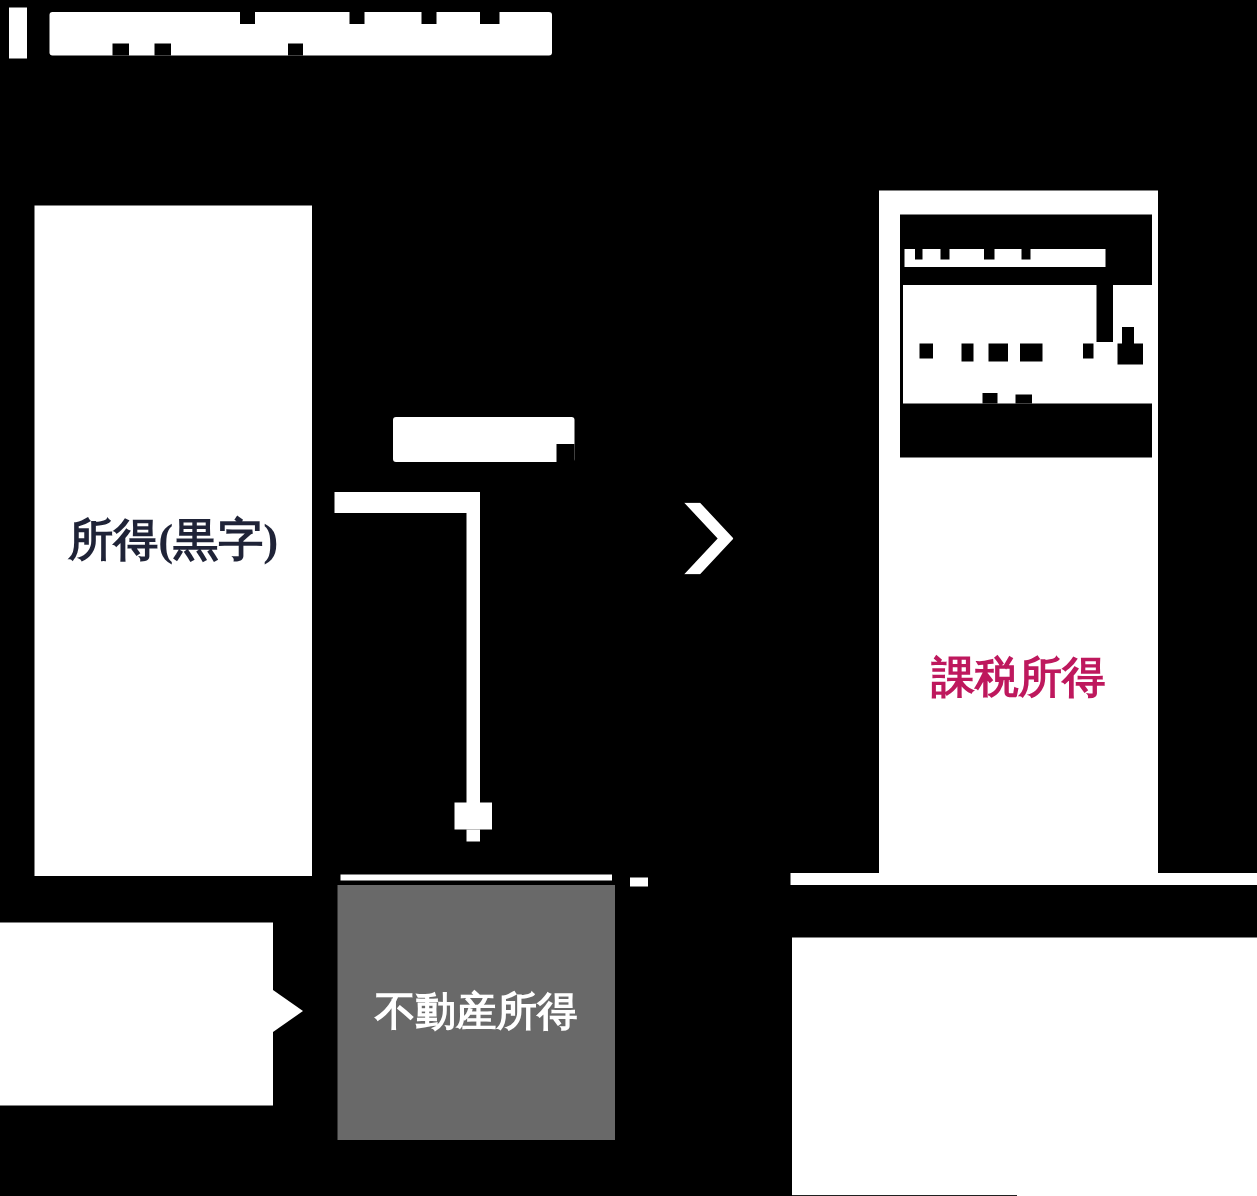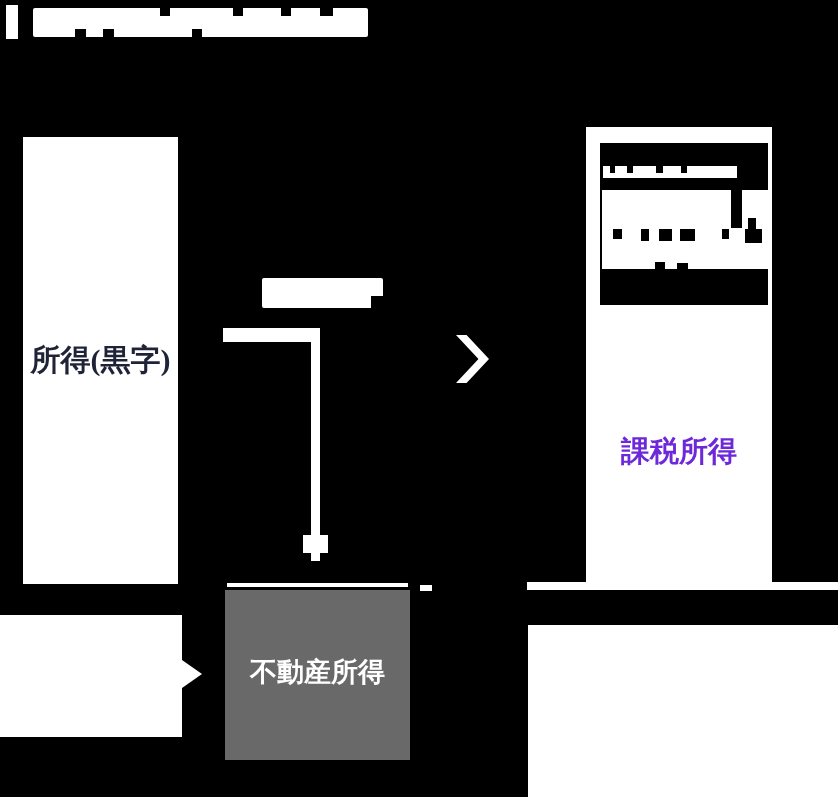--- a/index.html
+++ b/index.html
@@ -13,21 +13,21 @@
   .abs{position:absolute;}
   .white{background:#ffffff;}
   .blackpatch{background:#000000;position:absolute;}
 
   
   #title-accent{left:6px;top:5px;width:12px;height:34px;}
   #title-blob{left:33px;top:8px;width:335px;height:29px;border-radius:2px;}
 
   
   #income-box{
-    left:23px;top:137px;width:155px;height:447px;
+    left:23px;top:137px;width:185px;height:447px;
     display:flex;align-items:center;justify-content:center;
   }
   #income-box .lbl{
     color:#1f2337;font-size:30px;font-weight:bold;letter-spacing:0px;white-space:nowrap;
   }
 
   
   #offset-label-blob{left:262px;top:278px;width:121px;height:30px;border-radius:2px;}
   #arrow-hbar{left:223px;top:328px;width:97px;height:14px;}
   #arrow-vbar{left:311px;top:328px;width:9px;height:218px;}
@@ -37,34 +37,34 @@
   
   #chevron{
     left:456px;top:335px;width:33px;height:48px;background:#fff;
     clip-path:polygon(0 0,32% 0,100% 50%,32% 100%,0 100%,68% 50%);
   }
 
   
   #loss-topline{left:227px;top:583px;width:181px;height:4px;}
   #loss-box{
     left:225px;top:590px;width:185px;height:170px;background:#696969;
-    display:flex;flex-direction:column;align-items:center;justify-content:center;font-family:Liberation Mono, monospace;
+    display:flex;flex-direction:column;align-items:center;justify-content:center;
   }
   #loss-box .lbl{
     color:#ffffff;font-size:27px;font-weight:bold;line-height:1.4;text-align:center;white-space:nowrap;
   }
 
   
   #result-box{left:586px;top:127px;width:186px;height:455px;}
   #deduction-box{left:14px;top:16px;width:168px;height:162px;background:#000;position:absolute;}
   #ded-blob-small{left:3px;top:23px;width:134px;height:12px;position:absolute;background:#fff;}
   #ded-blob-large{left:2px;top:47px;width:166px;height:79px;position:absolute;background:#fff;}
   #result-box .lbl{
     position:absolute;left:0;top:305px;width:100%;text-align:center;
-    color:#6d28d9;font-size:29px;font-weight:bold;white-space:nowrap;
+    color:#be185d;font-size:29px;font-weight:bold;white-space:nowrap;
   }
   #result-underline{left:527px;top:582px;width:311px;height:8px;}
   #line-fragment{left:420px;top:585px;width:12px;height:6px;}
 
   
   #callout-bubble{left:0px;top:615px;width:182px;height:122px;}
   #callout-pointer{
     left:182px;top:660px;width:20px;height:28px;background:#fff;
     clip-path:polygon(0 0,100% 50%,0 100%);
   }

